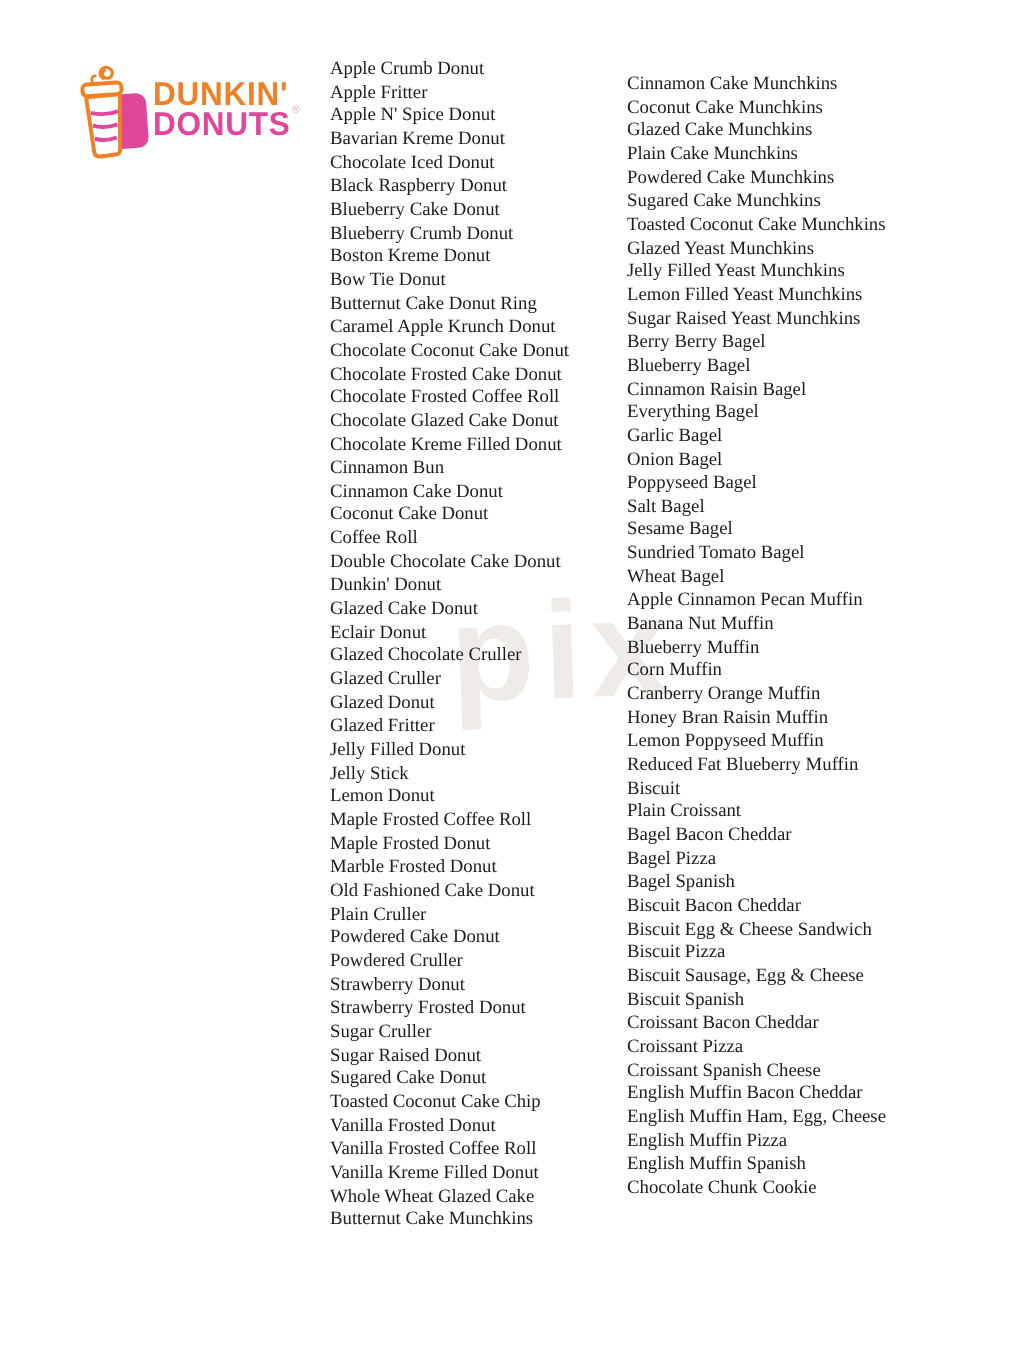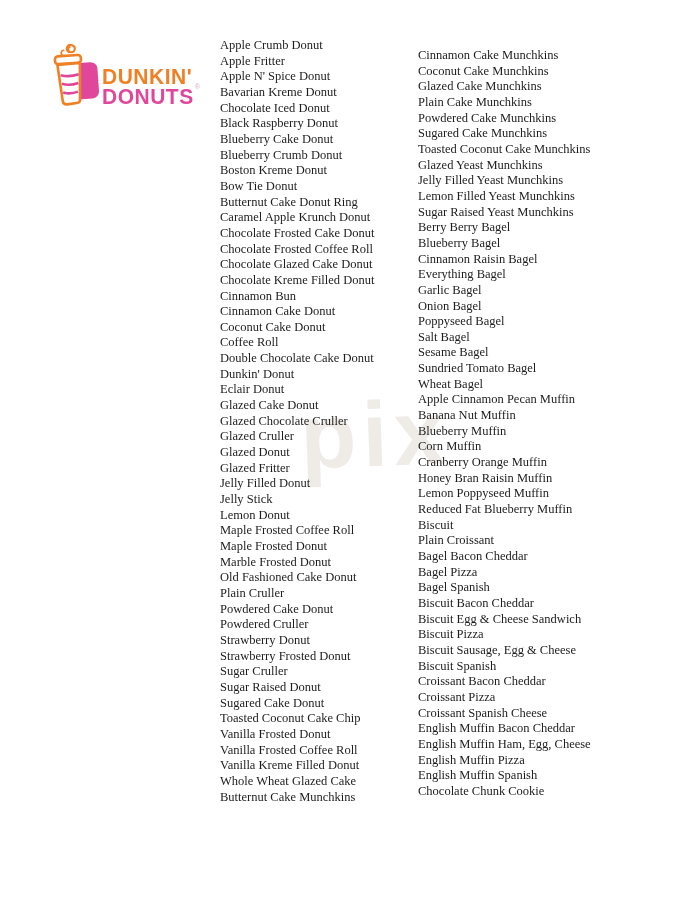--- a/index.html
+++ b/index.html
@@ -15,21 +15,21 @@
     overflow: hidden;
     font-family: "Liberation Serif", serif;
   }
 
   
   .logo {
     position: absolute;
     left: 48px;
     top: 40px;
     display: flex;
-    align-items: flex-end;
+    align-items: center;
     gap: 2px;
   }
   .logo-cup {
     width: 52px;
     height: 66px;
     flex: 0 0 auto;
   }
   .logo-text {
     display: flex;
     flex-direction: column;
@@ -132,20 +132,21 @@
       <li class="menu-item">Blueberry Crumb Donut</li>
 
       <li class="menu-item">Boston Kreme Donut</li>
 
       <li class="menu-item">Bow Tie Donut</li>
 
       <li class="menu-item">Butternut Cake Donut Ring</li>
 
       <li class="menu-item">Caramel Apple Krunch Donut</li>
 
+      <li class="menu-item">Chocolate Coconut Cake Donut</li>
 
       <li class="menu-item">Chocolate Frosted Cake Donut</li>
 
       <li class="menu-item">Chocolate Frosted Coffee Roll</li>
 
 
       <li class="menu-item">Chocolate Glazed Cake Donut</li>
 
       <li class="menu-item">Chocolate Kreme Filled Donut</li>
 
@@ -154,23 +155,23 @@
       <li class="menu-item">Cinnamon Cake Donut</li>
 
       <li class="menu-item">Coconut Cake Donut</li>
 
       <li class="menu-item">Coffee Roll</li>
 
       <li class="menu-item">Double Chocolate Cake Donut</li>
 
       <li class="menu-item">Dunkin' Donut</li>
 
+      <li class="menu-item">Glazed Cake Donut</li>
+
       <li class="menu-item">Eclair Donut</li>
-
-      <li class="menu-item">Glazed Cake Donut</li>
 
       <li class="menu-item">Glazed Chocolate Cruller</li>
 
       <li class="menu-item">Glazed Cruller</li>
 
       <li class="menu-item">Glazed Donut</li>
 
       <li class="menu-item">Glazed Fritter</li>
 
       <li class="menu-item">Jelly Filled Donut</li>

